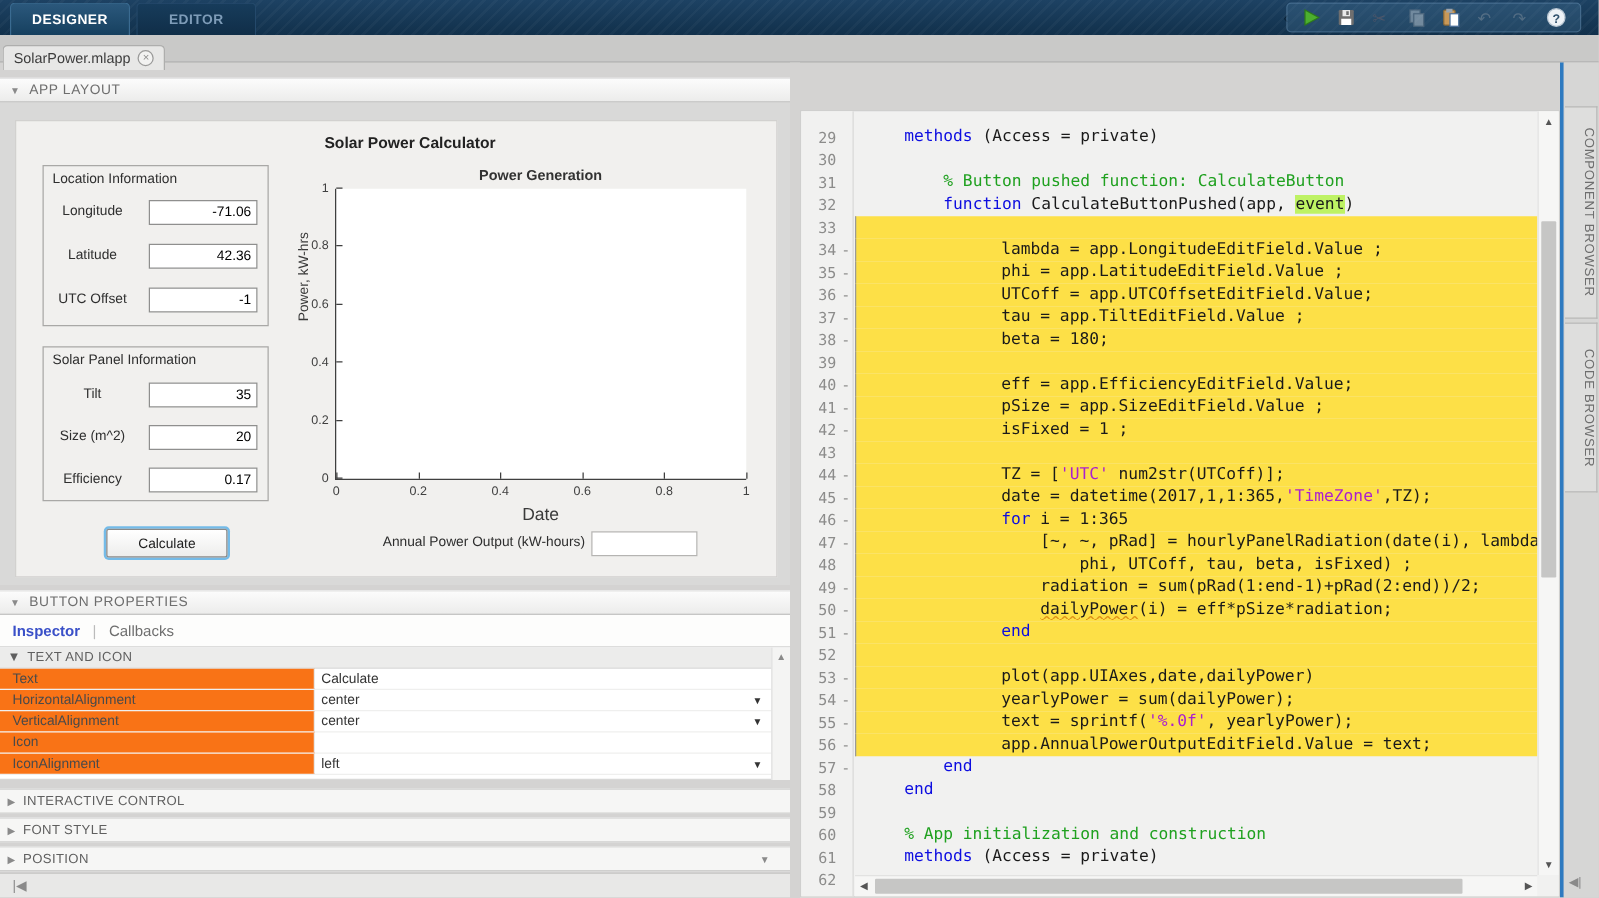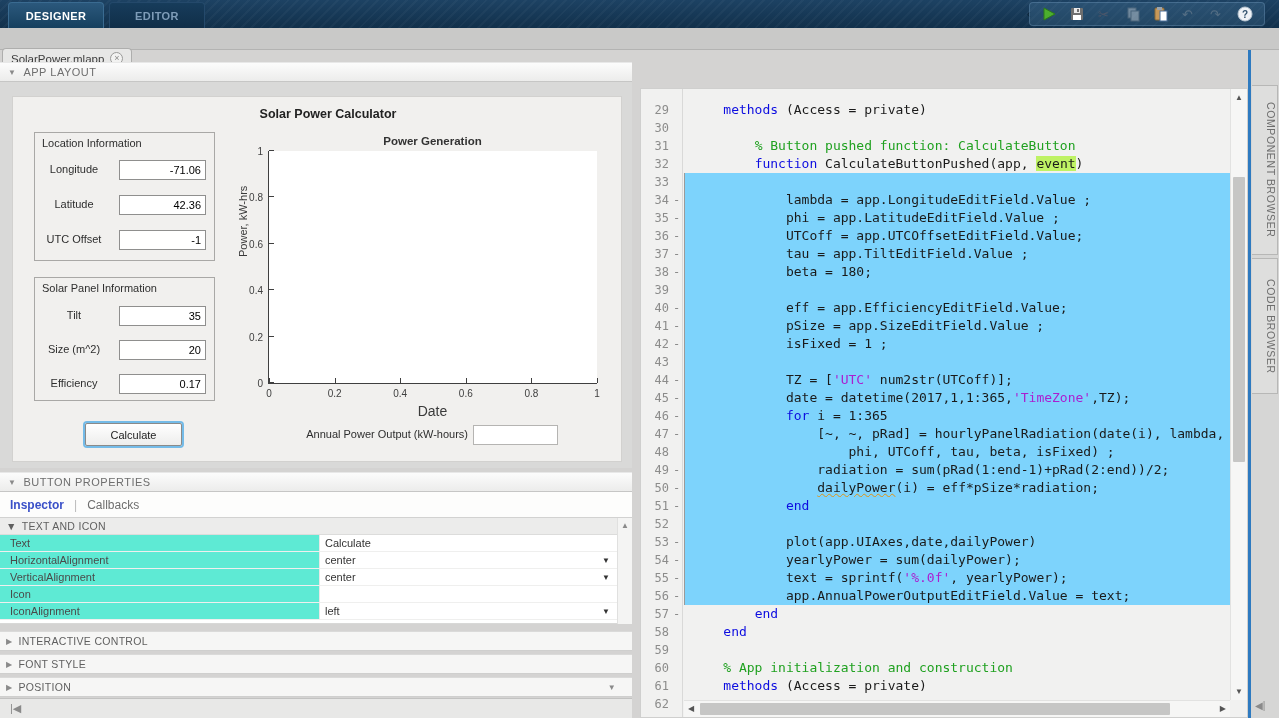--- a/index.html
+++ b/index.html
@@ -15,21 +15,21 @@
   .ts-tab.active { background:linear-gradient(#2b587c,#16405f); color:#fff; border:1px solid #3a6b91; border-bottom:none; }
   .ts-tab.inactive { background:linear-gradient(#173c5b,#102e48); color:#7e9cb8; border:1px solid #24496b; border-bottom:none; }
   .qat { position:absolute; right:14px; top:2px; height:24px; display:flex; align-items:center; gap:10px;
     background:rgba(78,125,163,.28); border:1px solid rgba(120,160,195,.35); border-radius:4px; padding:0 10px; }
   .qat-chev { position:absolute; right:248px; top:6px; color:#0b2438; font-size:13px; }
   .qicon { width:18px; height:18px; display:flex; align-items:center; justify-content:center; }
   .qicon.disabled { opacity:.38; filter:grayscale(60%); }
 
   
   .doctabs { position:absolute; left:0; top:28px; width:1279px; height:22px; background:#c9c9c8; border-bottom:1px solid #b3b3b2; }
-  .doctab { position:absolute; left:2px; top:20px; height:20px; background:#e7e7e6; border:1px solid #aeaead; border-bottom:none;
+  .doctab { position:absolute; left:2px; top:8px; height:20px; background:#e7e7e6; border:1px solid #aeaead; border-bottom:none;
     border-radius:4px 4px 0 0; padding:0 8px; display:flex; align-items:center; gap:6px; font-size:11.5px; color:#3c3c3c; }
   .tab-close { width:13px; height:13px; border:1px solid #9a9a99; border-radius:50%; color:#8b8b8a; font-size:9px;
     line-height:11px; text-align:center; background:#f2f2f1; }
 
   .content { position:absolute; left:0; top:50px; width:1279px; height:668px; }
 
   
   .phdr { position:absolute; left:0; width:632px; height:20px; background:linear-gradient(#fcfcfc,#ececeb);
     border-top:1px solid #e8e8e8; border-bottom:1px solid #c6c6c5; color:#6e6e6e; font-size:11px; letter-spacing:.5px;
     display:flex; align-items:center; padding-left:8px; gap:7px; }
@@ -64,21 +64,21 @@
   
   .insp-tabs { position:absolute; left:0; top:442px; width:632px; height:26px; background:#fdfdfc; border-bottom:1px solid #d2d2d1;
     display:flex; align-items:center; padding-left:10px; font-size:12px; }
   .insp-tab.active { color:#3a50c8; font-weight:bold; }
   .insp-tab.inactive { color:#6e6e6e; }
   .insp-sep { color:#bbb; margin:0 10px; }
   .prop-table { position:absolute; left:0; top:468px; width:632px; height:106px; background:#fff; border-bottom:1px solid #d8d8d7; }
   .prop-section { height:17px; background:#ececeb; border-bottom:1px solid #dcdcdb; color:#5f5f5f; font-size:10.5px;
     display:flex; align-items:center; gap:5px; padding-left:6px; letter-spacing:.3px; }
   .prop-row { height:17px; display:flex; border-bottom:1px solid #efefee; font-size:11px; }
-  .prop-name { width:320px; background:#5eead4; border-right:1px solid #e8e8e7; padding:2px 0 0 10px; color:#4a4a4a; }
+  .prop-name { width:252px; background:#f97316; border-right:1px solid #e8e8e7; padding:2px 0 0 10px; color:#4a4a4a; }
   .prop-val { flex:1; position:relative; padding:2px 0 0 5px; color:#333; }
   .prop-dd { position:absolute; right:22px; top:4px; font-size:8px; color:#333; }
   .pscroll { position:absolute; right:0; top:0; width:15px; height:106px; background:#f4f4f3; border-left:1px solid #e0e0df; }
   .pscroll .up { position:absolute; top:3px; left:3px; font-size:8px; color:#8a8a8a; }
   .coll-bar { position:absolute; left:0; width:632px; height:20px; background:#f6f6f5; border-top:1px solid #dadad9; border-bottom:1px solid #cfcfce;
     color:#5f5f5f; font-size:10.5px; display:flex; align-items:center; gap:6px; padding-left:6px; letter-spacing:.3px; }
   .coll-bar .tri { font-size:8px; color:#8a8a8a; }
   .coll-dn { position:absolute; right:16px; font-size:8px; color:#8a8a8a; }
   .bottom-bar { position:absolute; left:0; top:648px; width:632px; height:20px; background:#e8e8e7; border-top:1px solid #c2c2c1;
     color:#8a8a8a; font-size:11px; display:flex; align-items:center; padding-left:10px; }
@@ -92,21 +92,21 @@
   .view-btn { position:absolute; top:3px; height:20px; border:1px solid #c5c5c4; border-radius:3px; font-size:11.5px;
     display:flex; align-items:center; padding:0 14px; color:#9b9b9a; background:#e4e4e3; }
   .view-btn.active { background:#fff; color:#4a4a4a; }
   .code-panel { position:absolute; left:0; top:38px; width:608px; height:630px; background:#f1f1f0; border:1px solid #cfcfce; }
   .gutter-strip { position:absolute; left:0; top:0; bottom:0; width:42px; background:#f1f1f0; border-right:1px solid #d9d9d8; }
   .rows { position:absolute; left:0; top:12px; right:17px; font-family:"DejaVu Sans Mono",monospace; font-size:13px; }
   .crow { display:flex; height:18px; line-height:18px; white-space:pre; }
   .lnum { width:28px; text-align:right; color:#8c8c8b; font-size:12px; flex:none; }
   .ldash { width:15px; color:#8c8c8b; font-size:12px; padding-left:4px; flex:none; }
   .lcont { flex:1; padding-left:8px; overflow:hidden; color:#1a1a1a; }
-  .crow.white .lcont { background:#7dd3fc; border-left:1px solid #9a9a99; padding-left:7px; }
+  .crow.white .lcont { background:#fde047; border-left:1px solid #9a9a99; padding-left:22px; }
   .kw { color:#0d0de0; } .cm { color:#20a120; } .st { color:#aa1fd0; }
   .hl { background:#bef264; }
   .wv { text-decoration:underline; text-decoration-style:wavy; text-decoration-color:#e09417; text-decoration-thickness:1px; }
   .vscroll { position:absolute; right:0; top:0; width:17px; bottom:17px; background:#f6f6f5; border-left:1px solid #e2e2e1; }
   .vthumb { position:absolute; left:2px; right:2px; top:88px; height:285px; background:#c6c6c5; border-radius:1px; }
   .varr { position:absolute; left:4px; font-size:8px; color:#555; }
   .hscroll { position:absolute; left:43px; right:17px; bottom:0; height:17px; background:#f6f6f5; border-top:1px solid #e2e2e1; }
   .hthumb { position:absolute; top:2px; bottom:2px; left:16px; width:470px; background:#c6c6c5; border-radius:1px; }
   .harr { position:absolute; top:3px; font-size:8px; color:#555; }
   .corner { position:absolute; right:0; bottom:0; width:17px; height:17px; background:#f1f1f0; }

